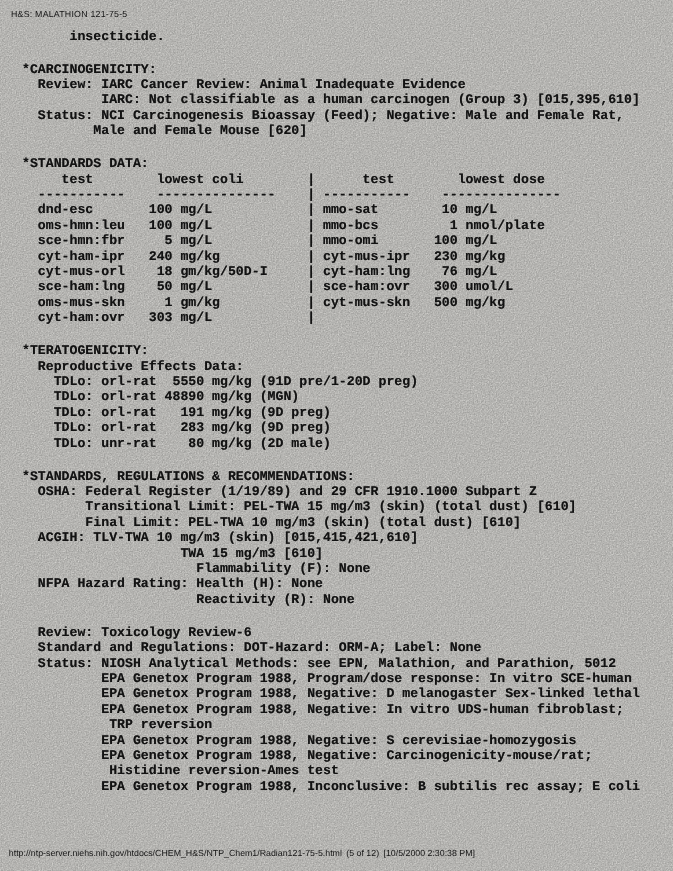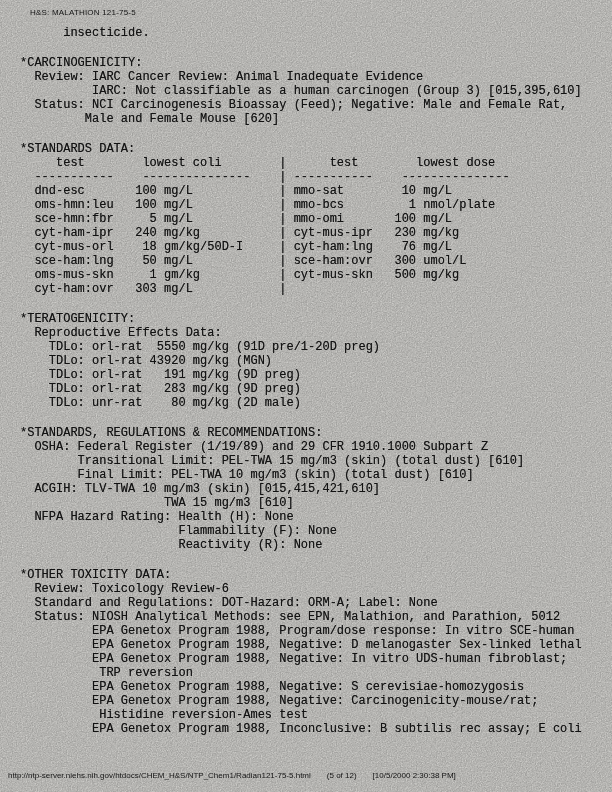--- a/index.html
+++ b/index.html
@@ -13,37 +13,37 @@
   .page {
     position: absolute; inset: 0;
     background: #f1f0ec;
   }
   .page-header {
     position: absolute; top: 8px; left: 10px;
     font: 8px/10px "Liberation Sans", sans-serif;
     color: #1c1c1c;
     letter-spacing: 0.2px;
     white-space: pre;
-    margin-left: 20px;
   }
   .doc {
     position: absolute; top: 26px; left: 20px; right: 6px;
     font-family: "Liberation Mono", "DejaVu Sans Mono", monospace;
     font-size: 12px; line-height: 14px;
     color: #191919;
     text-shadow: 0 0 0.4px rgba(10,10,10,0.55);
+    font-weight: bold;
   }
   .sec { margin-top: 16px; }
   .sec:first-child { margin-top: 0; }
   .line { white-space: pre; min-height: 14px; }
   .page-footer {
     position: absolute; left: 8px; bottom: 11px;
     font: 8px/10px "Liberation Sans", sans-serif;
     color: #1c1c1c;
-    display: flex; gap: 16px; white-space: pre;
+    display: flex; gap: 4px; white-space: pre;
   }
   .noise {
     position: absolute; inset: 0;
     pointer-events: none;
     opacity: 0.32;
   }
 </style>
 </head>
 <body>
 
@@ -76,40 +76,39 @@
       <div class="line">  cyt-mus-orl    18 gm/kg/50D-I     | cyt-ham:lng    76 mg/L</div>
       <div class="line">  sce-ham:lng    50 mg/L            | sce-ham:ovr   300 umol/L</div>
       <div class="line">  oms-mus-skn     1 gm/kg           | cyt-mus-skn   500 mg/kg</div>
       <div class="line">  cyt-ham:ovr   303 mg/L            |</div>
     </section>
 
     <section class="sec">
       <div class="line">*TERATOGENICITY:</div>
       <div class="line">  Reproductive Effects Data:</div>
       <div class="line">    TDLo: orl-rat  5550 mg/kg (91D pre/1-20D preg)</div>
-      <div class="line">    TDLo: orl-rat 43920 mg/kg (MGN)</div>
+      <div class="line">    TDLo: orl-rat 48890 mg/kg (MGN)</div>
       <div class="line">    TDLo: orl-rat   191 mg/kg (9D preg)</div>
       <div class="line">    TDLo: orl-rat   283 mg/kg (9D preg)</div>
       <div class="line">    TDLo: unr-rat    80 mg/kg (2D male)</div>
     </section>
 
     <section class="sec">
       <div class="line">*STANDARDS, REGULATIONS &amp; RECOMMENDATIONS:</div>
       <div class="line">  OSHA: Federal Register (1/19/89) and 29 CFR 1910.1000 Subpart Z</div>
       <div class="line">        Transitional Limit: PEL-TWA 15 mg/m3 (skin) (total dust) [610]</div>
       <div class="line">        Final Limit: PEL-TWA 10 mg/m3 (skin) (total dust) [610]</div>
       <div class="line">  ACGIH: TLV-TWA 10 mg/m3 (skin) [015,415,421,610]</div>
       <div class="line">                    TWA 15 mg/m3 [610]</div>
+      <div class="line">                      Flammability (F): None</div>
       <div class="line">  NFPA Hazard Rating: Health (H): None</div>
-      <div class="line">                      Flammability (F): None</div>
       <div class="line">                      Reactivity (R): None</div>
     </section>
 
     <section class="sec">
-      <div class="line">*OTHER TOXICITY DATA:</div>
       <div class="line">  Review: Toxicology Review-6</div>
       <div class="line">  Standard and Regulations: DOT-Hazard: ORM-A; Label: None</div>
       <div class="line">  Status: NIOSH Analytical Methods: see EPN, Malathion, and Parathion, 5012</div>
       <div class="line">          EPA Genetox Program 1988, Program/dose response: In vitro SCE-human</div>
       <div class="line">          EPA Genetox Program 1988, Negative: D melanogaster Sex-linked lethal</div>
       <div class="line">          EPA Genetox Program 1988, Negative: In vitro UDS-human fibroblast;</div>
       <div class="line">           TRP reversion</div>
       <div class="line">          EPA Genetox Program 1988, Negative: S cerevisiae-homozygosis</div>
       <div class="line">          EPA Genetox Program 1988, Negative: Carcinogenicity-mouse/rat;</div>
       <div class="line">           Histidine reversion-Ames test</div>

